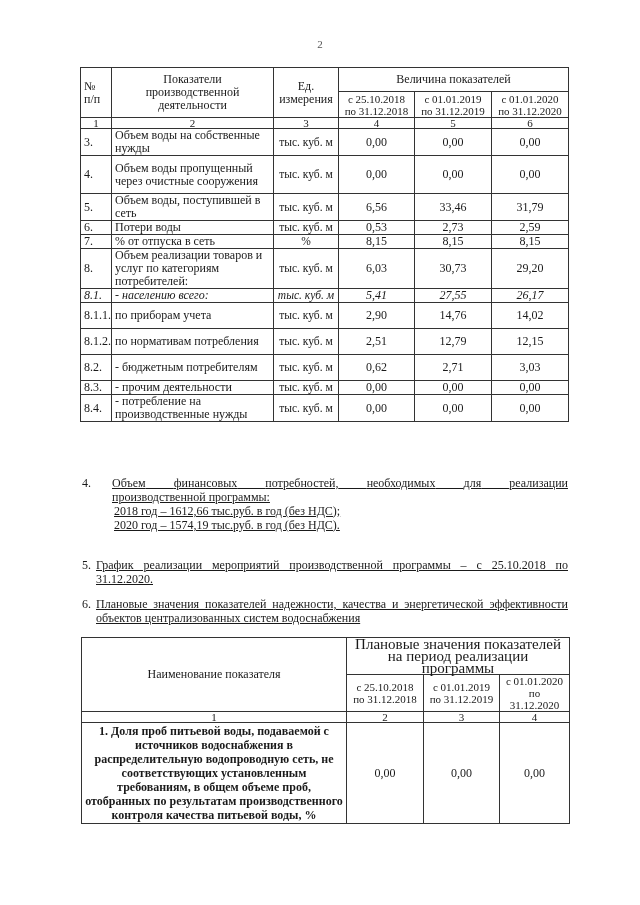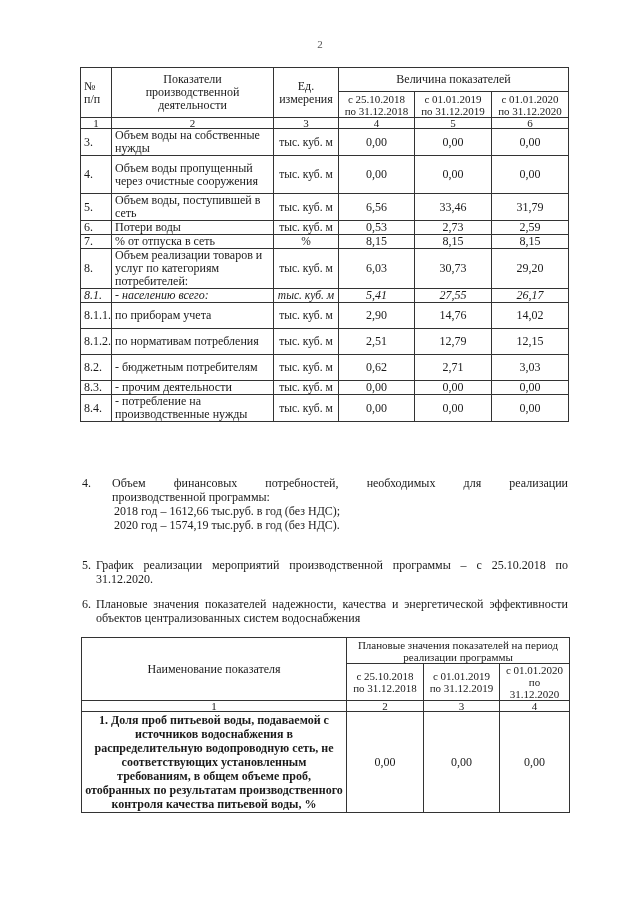--- a/index.html
+++ b/index.html
@@ -23,21 +23,21 @@
   #t1 .c-unit { text-align: center; white-space: nowrap; font-size: 11.5px; margin-top: 8px; }
   #t1 .c-val { text-align: center; }
   .hdr { text-align: center; }
   .idx td { text-align: center; height: 10px; line-height: 10px; font-size: 11px; }
   .period { font-size: 11px; line-height: 12px; }
   .text-block {
     position: absolute; left: 82px; width: 486px; font-size: 12px; line-height: 14px;
   }
   .para-row { display: flex; }
   .para-num { width: 30px; flex: none; }
-  .para-body { flex: 1; }
+  .para-body { flex: 1; text-decoration: underline; }
   .justify { text-align: justify; text-align-last: justify; }
   #t2 { left: 81px; top: 637px; width: 488px; }
   #t2 .c-ind { text-align: center; line-height: 14px; padding: 1px 3px; font-weight: bold; }
   #t2 .c-val { text-align: center; }
 </style>
 </head>
 <body>
 
 <div class="page-num">2</div>
 
@@ -202,21 +202,21 @@
 <table id="t2">
   <colgroup>
     <col style="width:265px">
       <col style="width:77px">
       <col style="width:76px">
       <col style="width:70px">
   </colgroup>
   <tbody>
       <tr style="height:26px">
     <th rowspan="2" class="hdr">Наименование показателя</th>
-    <th colspan="3" class="hdr" style="font-size:11px;line-height:12px">Плановые значения показателей на период реализации программы</th>
+    <th colspan="3" class="hdr" style="font-size:15px;line-height:12px">Плановые значения показателей на период реализации программы</th>
   </tr>
   <tr style="height:26px">
     <th class="period"><span>с 25.10.2018</span><br><span>по 31.12.2018</span></th>
     <th class="period"><span>с 01.01.2019</span><br><span>по 31.12.2019</span></th>
     <th class="period"><span>с 01.01.2020</span><br><span>по 31.12.2020</span></th>
   </tr>
   <tr class="idx">
     <td>1</td>
     <td>2</td>
     <td>3</td>

